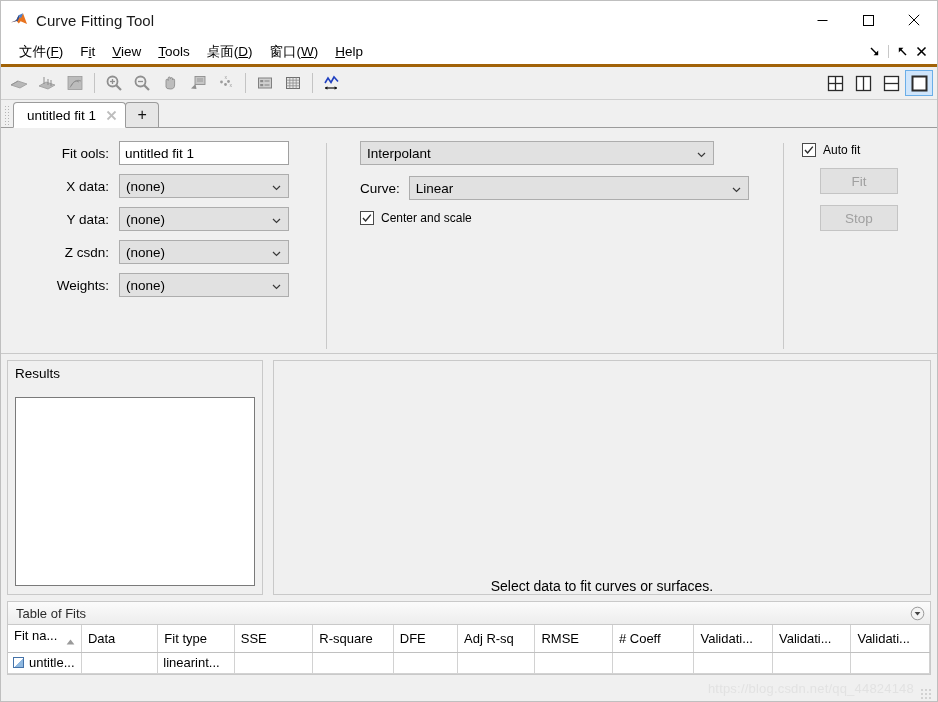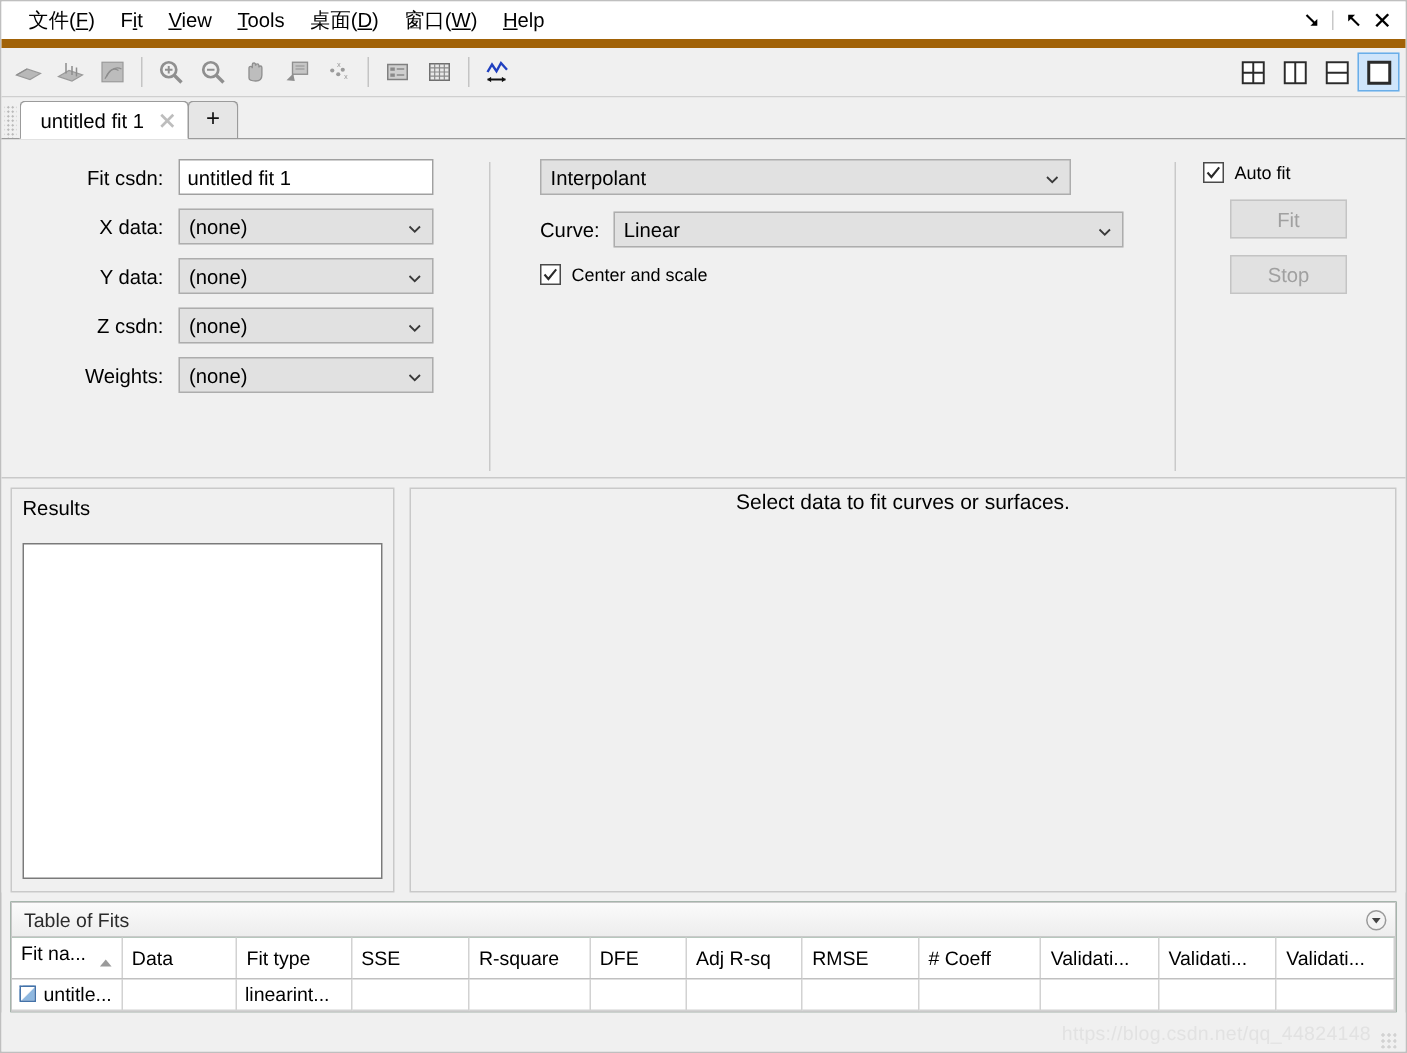--- a/index.html
+++ b/index.html
@@ -65,21 +65,21 @@
 
   
   .menubar {
     height: 25px;
     background: #ffffff;
     display: flex;
     align-items: center;
     padding-left: 10px;
     flex: 0 0 auto;
     position: relative;
-    border-bottom: 6px solid #a16207;
+    border-bottom: 3px solid #a16207;
   }
   .menu-item {
     padding: 2px 9px 2px 8px;
     font-size: 13.5px;
     color: #000;
     cursor: default;
     white-space: nowrap;
   }
   .menu-item u { text-decoration: underline; }
   .menu-right {
@@ -345,21 +345,21 @@
   }
   .pane-splitter {
     width: 10px;
     flex: 0 0 auto;
   }
   .plot-pane {
     flex: 1 1 auto;
     border: 1px solid #c9c9c9;
     background: #f0f0f0;
     display: flex;
-    align-items: flex-start;
+    align-items: flex-end;
     justify-content: center;
     box-sizing: border-box;
   }
   .plot-msg {
     font-size: 14px;
     color: #000;
   }
 
   
   .tof {
@@ -465,20 +465,48 @@
     background-size: 4px 4px;
     align-self: flex-end;
     margin-bottom: 2px;
   }
 </style>
 </head>
 <body>
 
 <div class="app">
 
+  <div class="titlebar">
+    <div class="title-logo">
+      <svg width="18" height="18" viewBox="0 0 18 18">
+        <path d="M1 11.5 L6.2 9.3 L8.6 4.2 L10.2 7.2 L13 2.2 L17 13 L10.6 10.2 L8.8 12.6 L6.6 10 Z" fill="#e8731f"></path>
+        <path d="M1 11.5 L6.2 9.3 L8.6 4.2 L9.6 6.1 L7.4 10.6 L6.6 10 Z" fill="#2452a0"></path>
+        <path d="M8.6 4.2 L13 2.2 L11.6 6 L10.2 7.2 Z" fill="#4a7fcb"></path>
+      </svg>
+    </div>
+    <div class="title-text">Curve Fitting Tool</div>
+    <div class="win-controls">
+      <div class="win-btn">
+        <svg width="11" height="11" viewBox="0 0 11 11">
+            <line x1="0.5" y1="5.5" x2="10.5" y2="5.5" stroke="#000" stroke-width="1"></line>
+          </svg>
+      </div>
+      <div class="win-btn">
+        <svg width="11" height="11" viewBox="0 0 11 11">
+            <rect x="0.5" y="0.5" width="10" height="10" fill="none" stroke="#000" stroke-width="1"></rect>
+          </svg>
+      </div>
+      <div class="win-btn close">
+        <svg width="12" height="12" viewBox="0 0 12 12">
+            <line x1="0.8" y1="0.8" x2="11.2" y2="11.2" stroke="#000" stroke-width="1"></line>
+            <line x1="11.2" y1="0.8" x2="0.8" y2="11.2" stroke="#000" stroke-width="1"></line>
+          </svg>
+      </div>
+    </div>
+  </div>
 
   <div class="menubar">
     <div class="menu-item"><span>文件(</span><u>F</u><span>)</span></div>
     <div class="menu-item"><span>F</span><u>i</u><span>t</span></div>
     <div class="menu-item"><span></span><u>V</u><span>iew</span></div>
     <div class="menu-item"><span></span><u>T</u><span>ools</span></div>
     <div class="menu-item"><span>桌面(</span><u>D</u><span>)</span></div>
     <div class="menu-item"><span>窗口(</span><u>W</u><span>)</span></div>
     <div class="menu-item"><span></span><u>H</u><span>elp</span></div>
 
@@ -643,21 +671,21 @@
         </svg>
       </span>
     </div>
     <div class="tab-add">+</div>
   </div>
 
   <div class="fit-options">
 
     <div class="col-left">
       <div class="field-row">
-        <div class="field-label">Fit csdn:</div>
+        <div class="field-label">Fit ools:</div>
         <div class="text-input">
           <span>untitled fit 1</span>
         </div>
       </div>
 
       <div class="field-row">
         <div class="field-label">X data:</div>
         <div class="combo small">
           <span>(none)</span>
           <span class="chev">

